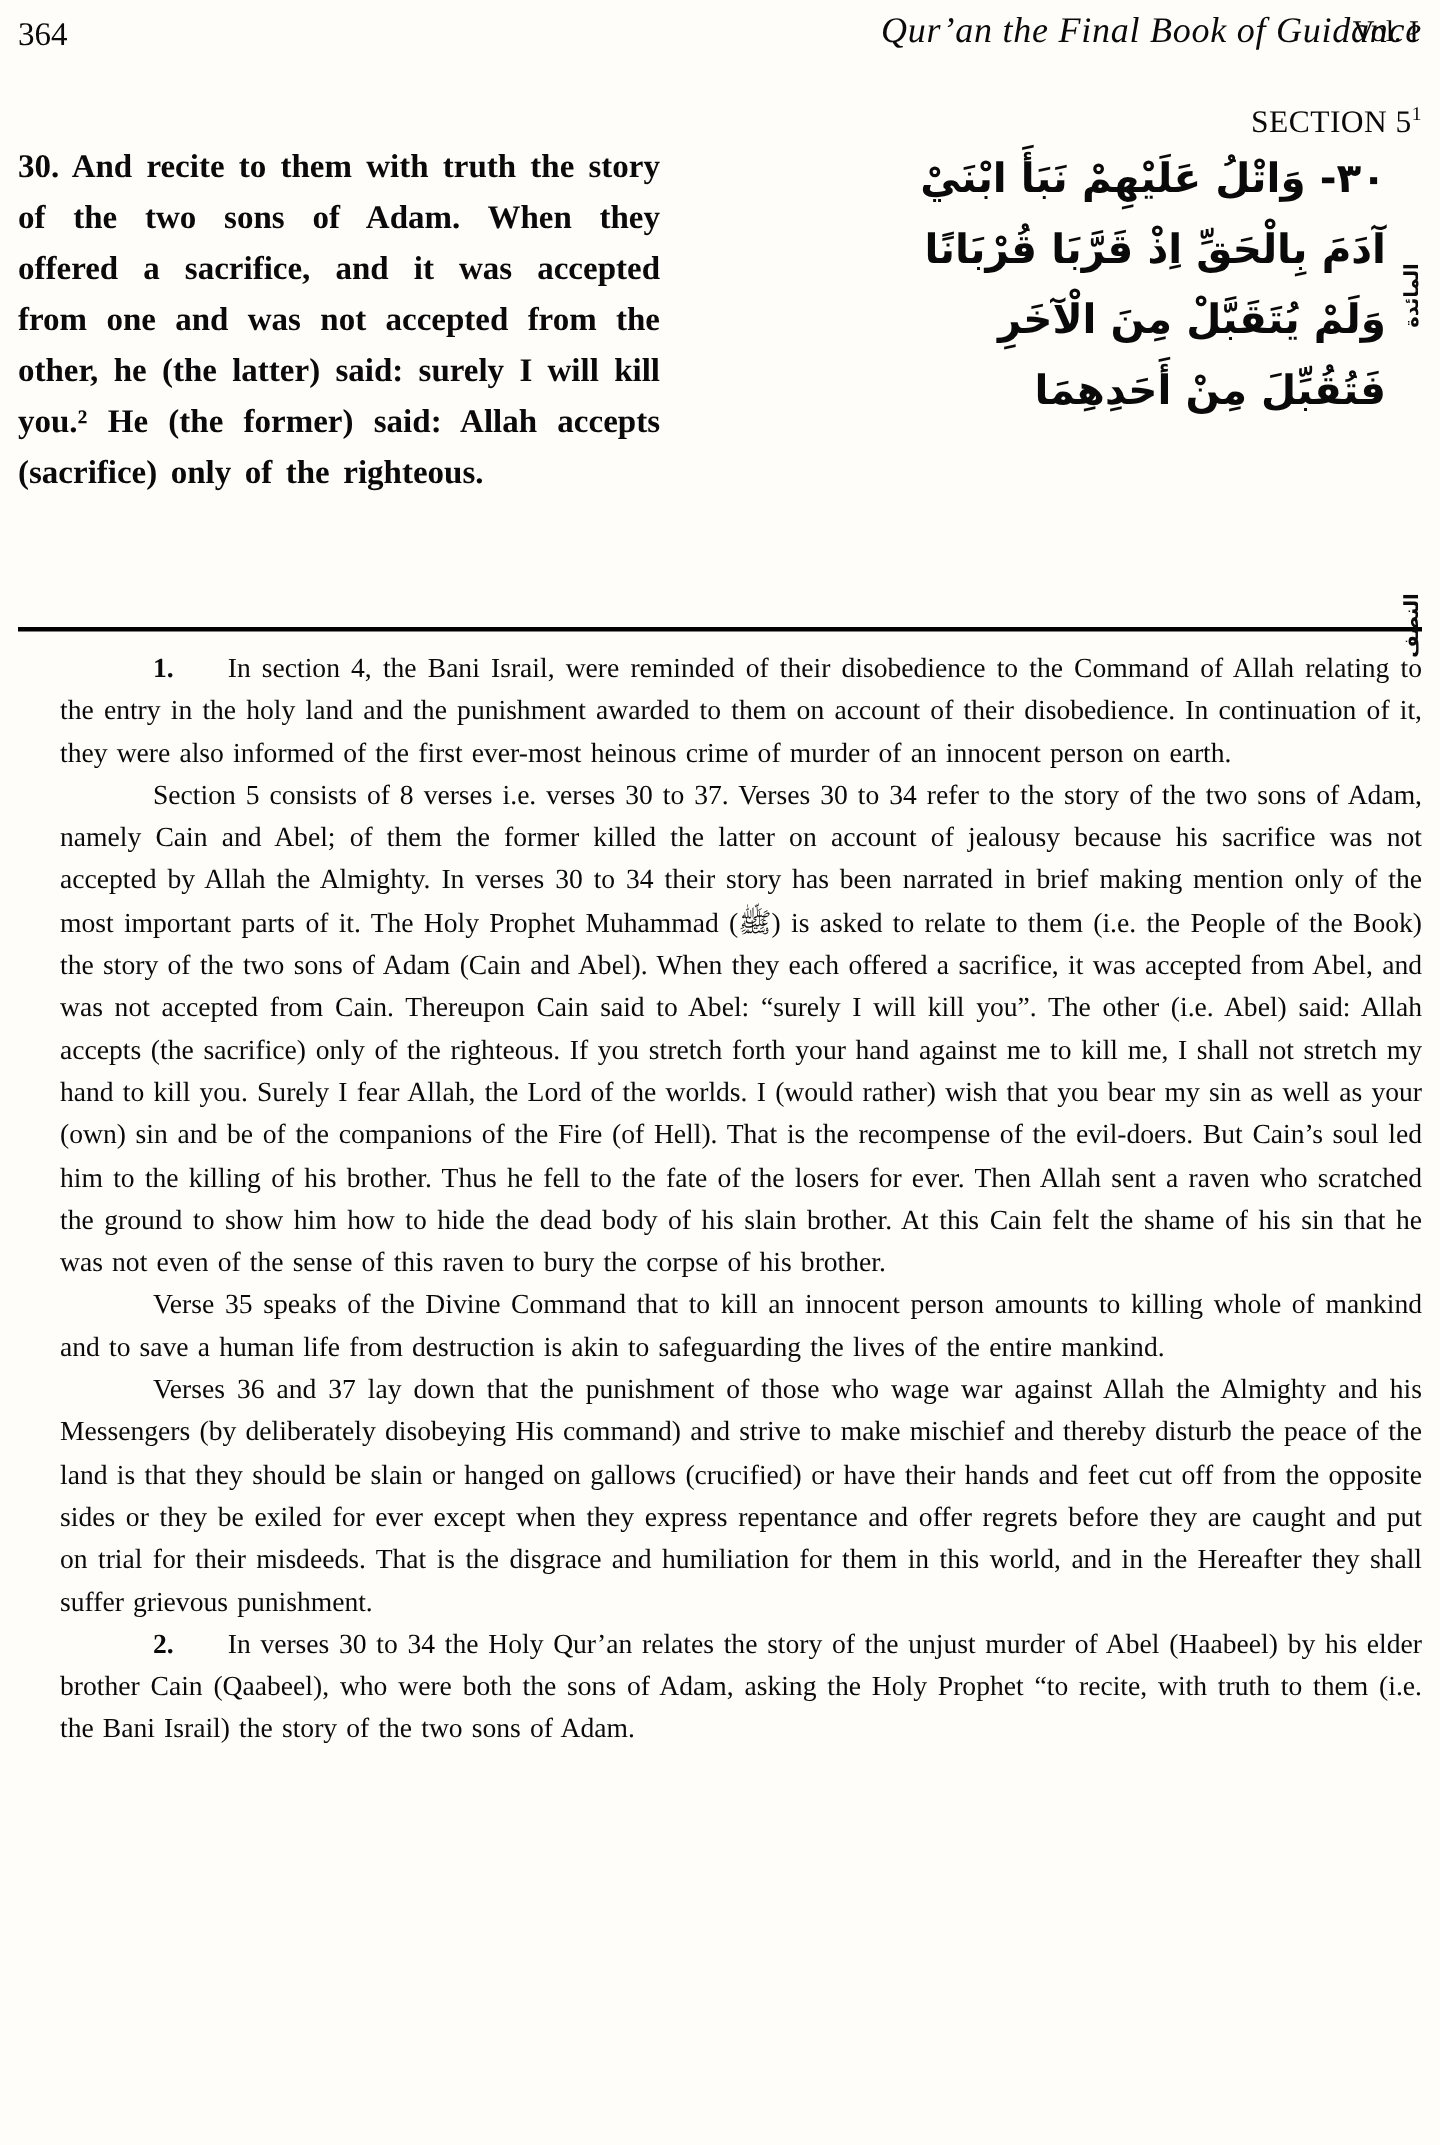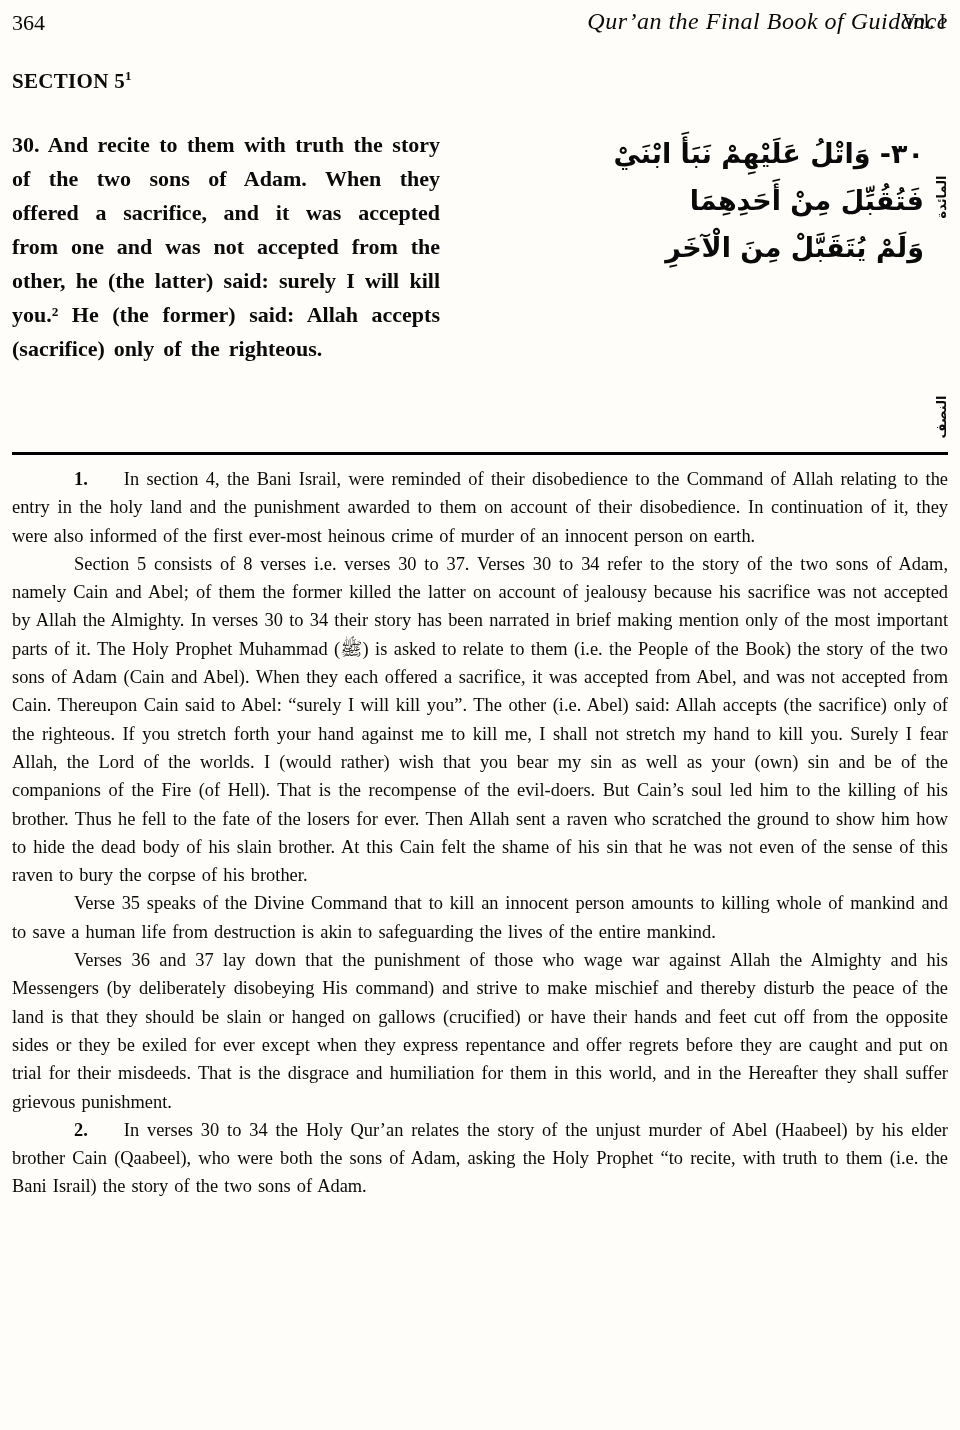--- a/index.html
+++ b/index.html
@@ -18,26 +18,26 @@
   
   .header { position:relative; height:34px; font-size:22px; }
   .pgnum  { position:absolute; left:0; top:2px; font-size:22px; }
   .btitle {
     position:absolute; left:0; right:0; top:0;
     text-align:right; font-style:italic; font-size:24px; letter-spacing:0.5px;
   }
   .vol { position:absolute; right:2px; top:2px; font-size:20px; }
   
   .section-heading {
-    text-align:left; font-weight:bold; font-size:21px;
+    text-align:right; font-weight:normal; font-size:21px;
     margin-top:26px; letter-spacing:0.3px;
   }
   .section-heading sup { font-size:13px; vertical-align:super; }
   
-  .verse-row { display:flex; margin-top:34px; min-height:310px; }
+  .verse-row { display:flex; min-height:310px; }
   .verse-en {
     width:428px; flex:0 0 428px;
     font-weight:bold; font-size:22px; line-height:34px;
     text-align:justify; word-spacing:3.5px;
   }
   .verse-ar {
     flex:1 1 auto;
     direction:rtl; text-align:right;
     padding-right:24px; padding-left:4px;
     font-family:"DejaVu Sans", sans-serif;
@@ -55,21 +55,21 @@
   .mm1 { top:188px; }
   .mm2 { top:408px; }
   
   .rule { border-top:3px solid #000; margin-top:14px; }
   
   .footnotes {
     margin-top:10px;
     font-size:18.4px; line-height:28.3px;
     text-align:justify; word-spacing:1.5px;
   }
-  .fn-p { text-indent:62px; }
+  .fn-p { text-indent:62px;margin-left:28px; }
   .fn-num { font-weight:bold; }
   .fn-num:not(:empty)::after { content:""; display:inline-block; width:36px; }
 </style>
 </head>
 <body>
 
 <div class="page">
 
   <div class="header">
     <span class="pgnum">364</span>
@@ -78,22 +78,23 @@
   </div>
 
   <div class="section-heading">
     <span>SECTION 5</span><sup>1</sup>
   </div>
 
   <div class="verse-row">
     <div class="verse-en">30.  And recite to them with truth the story of the two sons of Adam. When they offered a sacrifice, and it was accepted from one and was not accepted from the other, he (the latter) said: surely I will kill you.² He (the former) said: Allah accepts (sacrifice) only of the righteous.</div>
     <div class="verse-ar">
       <div class="ar-line">٣٠- وَاتْلُ عَلَيْهِمْ نَبَأَ ابْنَيْ</div>
+      <div class="ar-line">آدَمَ بِالْحَقِّ اِذْ قَرَّبَا قُرْبَانًا</div>
+      <div class="ar-line">وَلَمْ يُتَقَبَّلْ مِنَ الْآخَرِ</div>
       <div class="ar-line">فَتُقُبِّلَ مِنْ أَحَدِهِمَا</div>
-      <div class="ar-line">وَلَمْ يُتَقَبَّلْ مِنَ الْآخَرِ</div>
     </div>
   </div>
 
   <div class="margin-mark mm1">المائدة</div>
   <div class="margin-mark mm2">النصف</div>
 
   <div class="rule"></div>
 
   <div class="footnotes">
     <p class="fn-p"><span class="fn-num">1.</span><span class="fn-text">In section 4, the Bani Israil, were reminded of their disobedience to the Command of Allah relating to the entry in the holy land and the punishment awarded to them on account of their disobedience. In continuation of it, they were also informed of the first ever-most heinous crime of murder of an innocent person on earth.</span></p>

